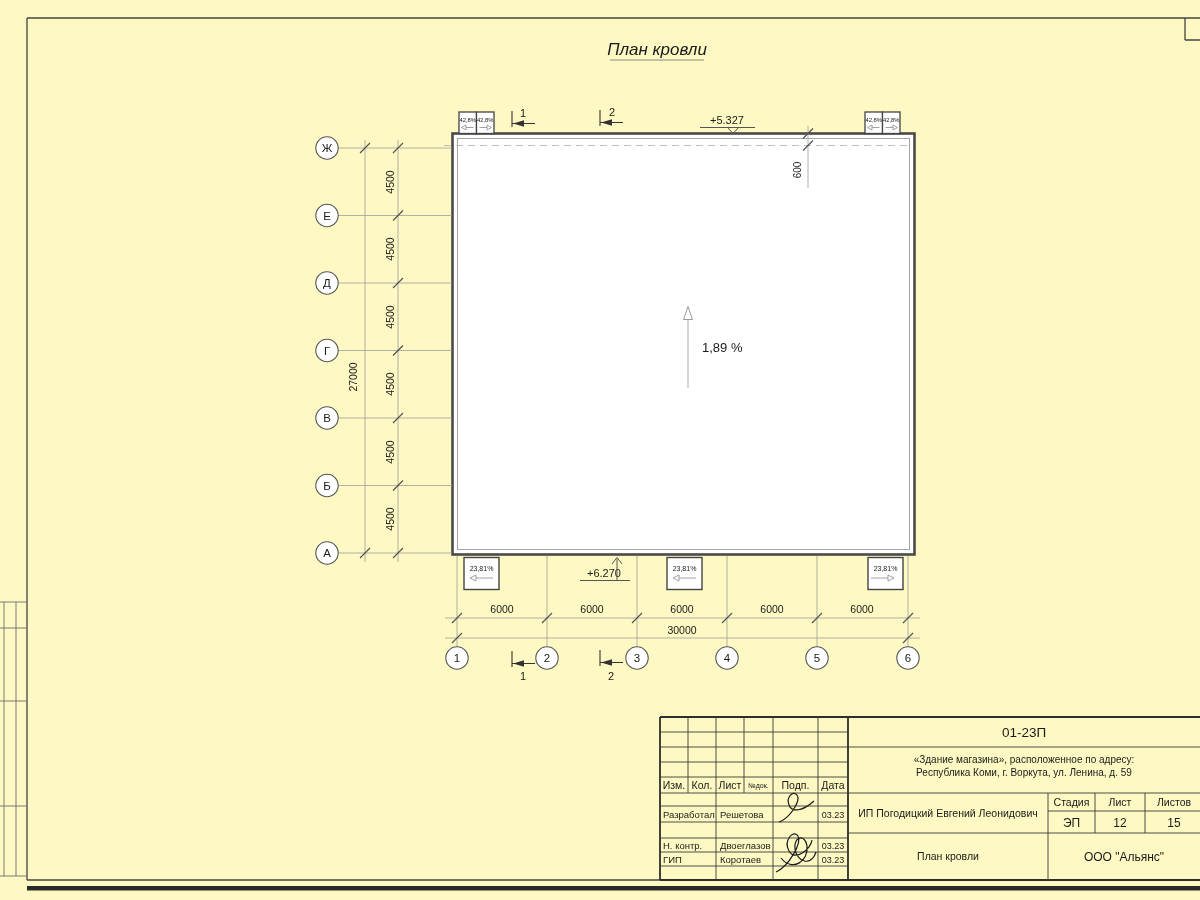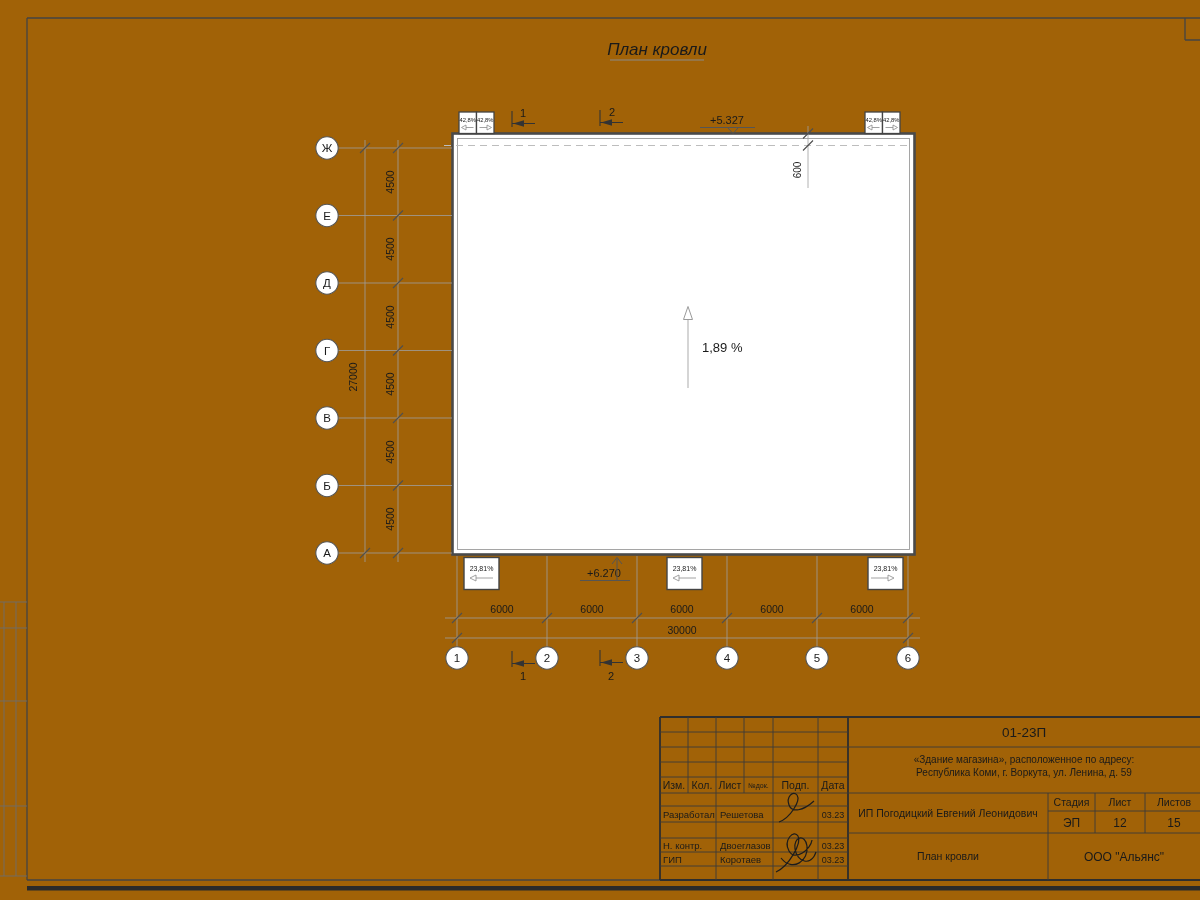--- a/index.html
+++ b/index.html
@@ -1,16 +1,16 @@
 <!DOCTYPE html>
 <html><head>
 <meta charset="utf-8">
 <style>
   html,body{margin:0;padding:0;background:#fff;}
-  .page{position:relative;width:1200px;height:900px;background:#a16207;overflow:hidden;}
+  .page{position:relative;width:1200px;height:900px;background:#fef9c3;overflow:hidden;}
   svg{font-family:"Liberation Sans","DejaVu Sans",sans-serif;}
   svg text{fill:#1a1a1a;}
 </style>
 </head>
 <body>
 
 <div class="page">
 <svg width="1200" height="900" viewBox="0 0 1200 900">
 
   <g>

